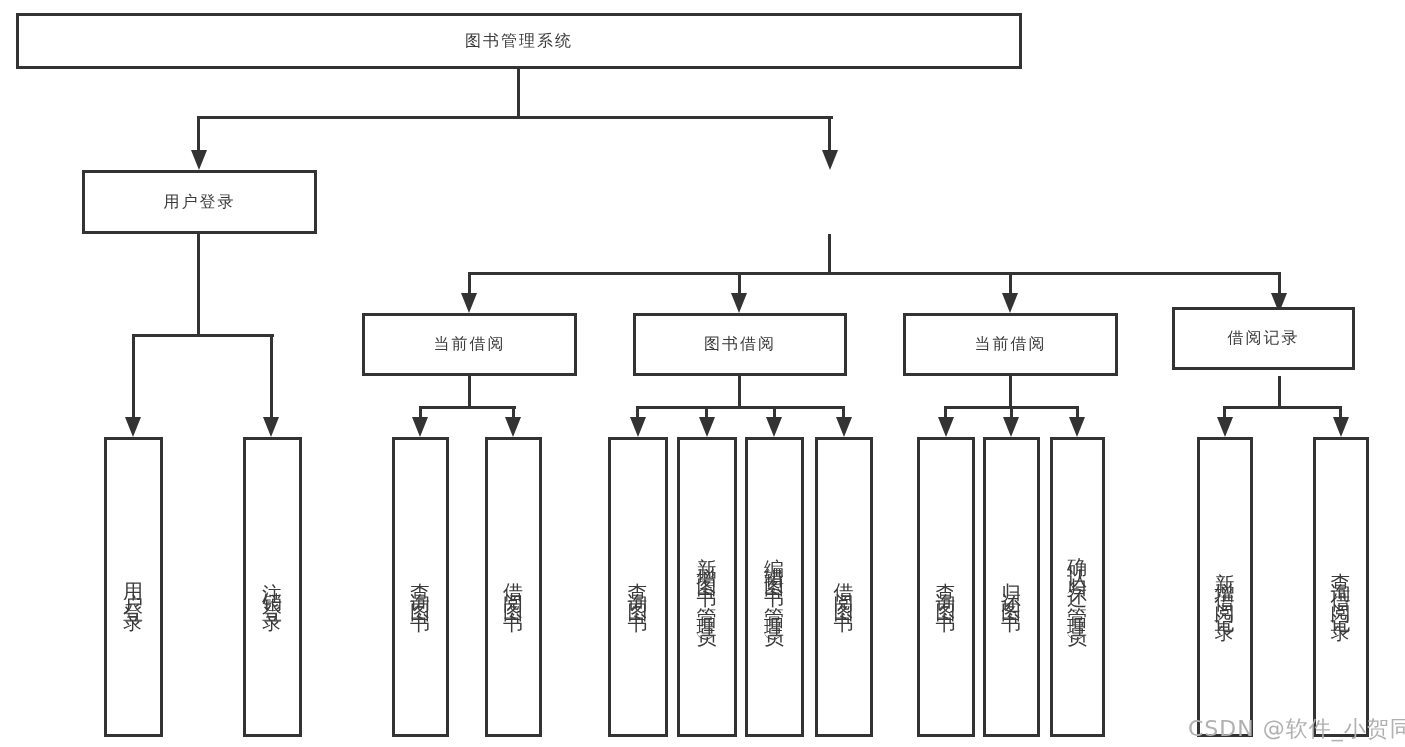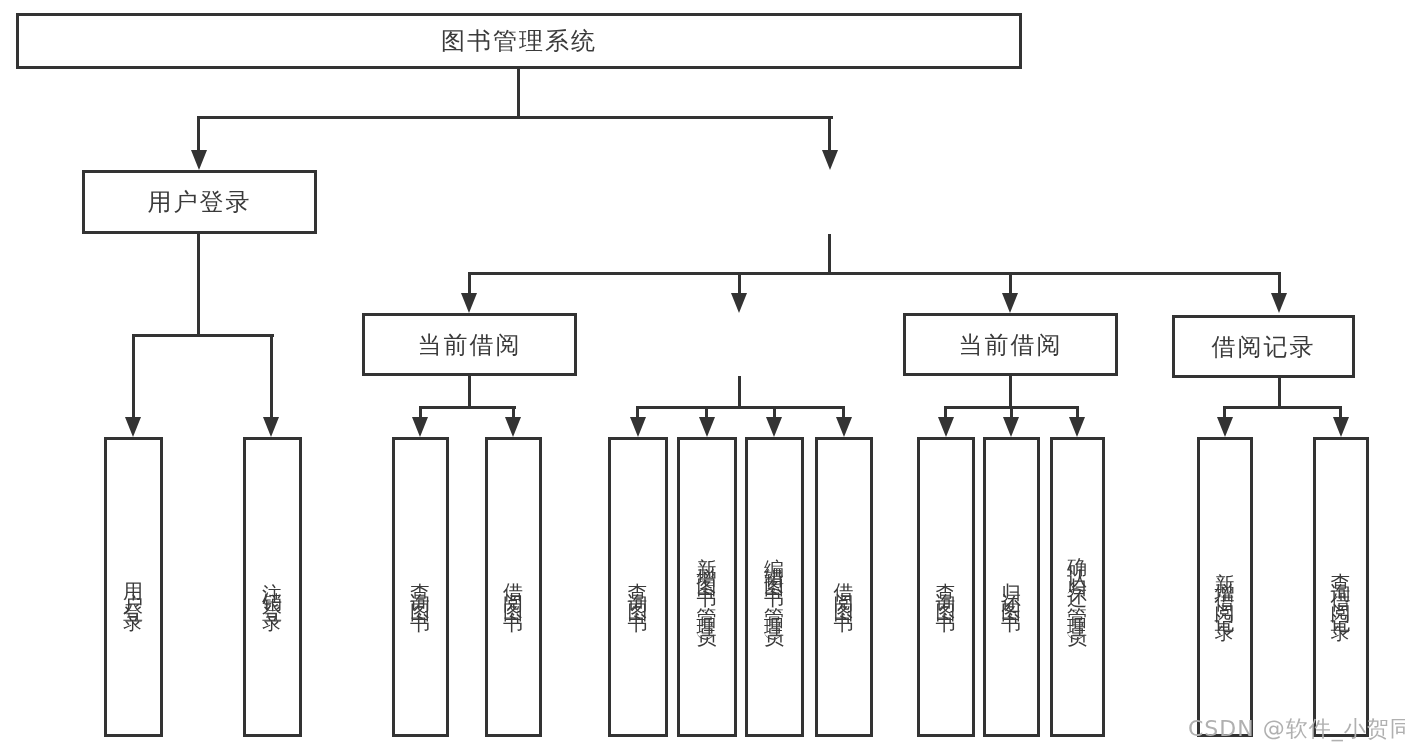--- a/index.html
+++ b/index.html
@@ -4,21 +4,21 @@
 <style>
   html,body{margin:0;padding:0;background:#fff;}
   #canvas{
     position:relative;width:1405px;height:747px;background:#fff;overflow:hidden;
     font-family:"DejaVu Sans","Liberation Sans",sans-serif;
   }
   .box{
     position:absolute;background:#fff;border:3px solid #333;box-sizing:border-box;
     display:flex;align-items:center;justify-content:center;
   }
-  .box span{font-size:24px;color:#3a3a3a;letter-spacing:2px;white-space:nowrap;}
+  .box span{font-size:16px;color:#3a3a3a;letter-spacing:2px;white-space:nowrap;}
   .vbox span{
     writing-mode:vertical-rl;text-orientation:mixed;
     font-size:20px;letter-spacing:10px;line-height:1;white-space:normal;
   }
   .hline,.vline{position:absolute;background:#333;}
   .arrow{
     position:absolute;width:0;height:0;
     border-left:8px solid transparent;border-right:8px solid transparent;
     border-top:20px solid #333;
   }
@@ -61,24 +61,27 @@
   <div class="vline" style="left:738px;top:275px;width:3px;height:18px"></div>
   <div class="arrow" style="left:731px;top:293px"></div>
   <div class="vline" style="left:1009px;top:275px;width:3px;height:18px"></div>
   <div class="arrow" style="left:1002px;top:293px"></div>
   <div class="vline" style="left:1278px;top:275px;width:3px;height:18px"></div>
   <div class="arrow" style="left:1271px;top:293px"></div>
 
   <div class="box" style="left:362px;top:313px;width:215px;height:63px">
     <span>当前借阅</span>
   </div>
+  <div class="box" style="left:633px;top:313px;width:214px;height:63px">
+    <span>图书借阅</span>
+  </div>
   <div class="box" style="left:903px;top:313px;width:215px;height:63px">
     <span>当前借阅</span>
   </div>
-  <div class="box" style="left:1172px;top:315px;width:183px;height:63px">
+  <div class="box" style="left:1172px;top:307px;width:183px;height:63px">
     <span>借阅记录</span>
   </div>
 
   <div class="vline" style="left:468px;top:376px;width:3px;height:32px"></div>
   <div class="vline" style="left:738px;top:376px;width:3px;height:32px"></div>
   <div class="vline" style="left:1009px;top:376px;width:3px;height:32px"></div>
   <div class="vline" style="left:1278px;top:376px;width:3px;height:32px"></div>
 
   <div class="hline" style="left:419px;top:406px;width:97px;height:3px"></div>
   <div class="hline" style="left:636px;top:406px;width:209px;height:3px"></div>

